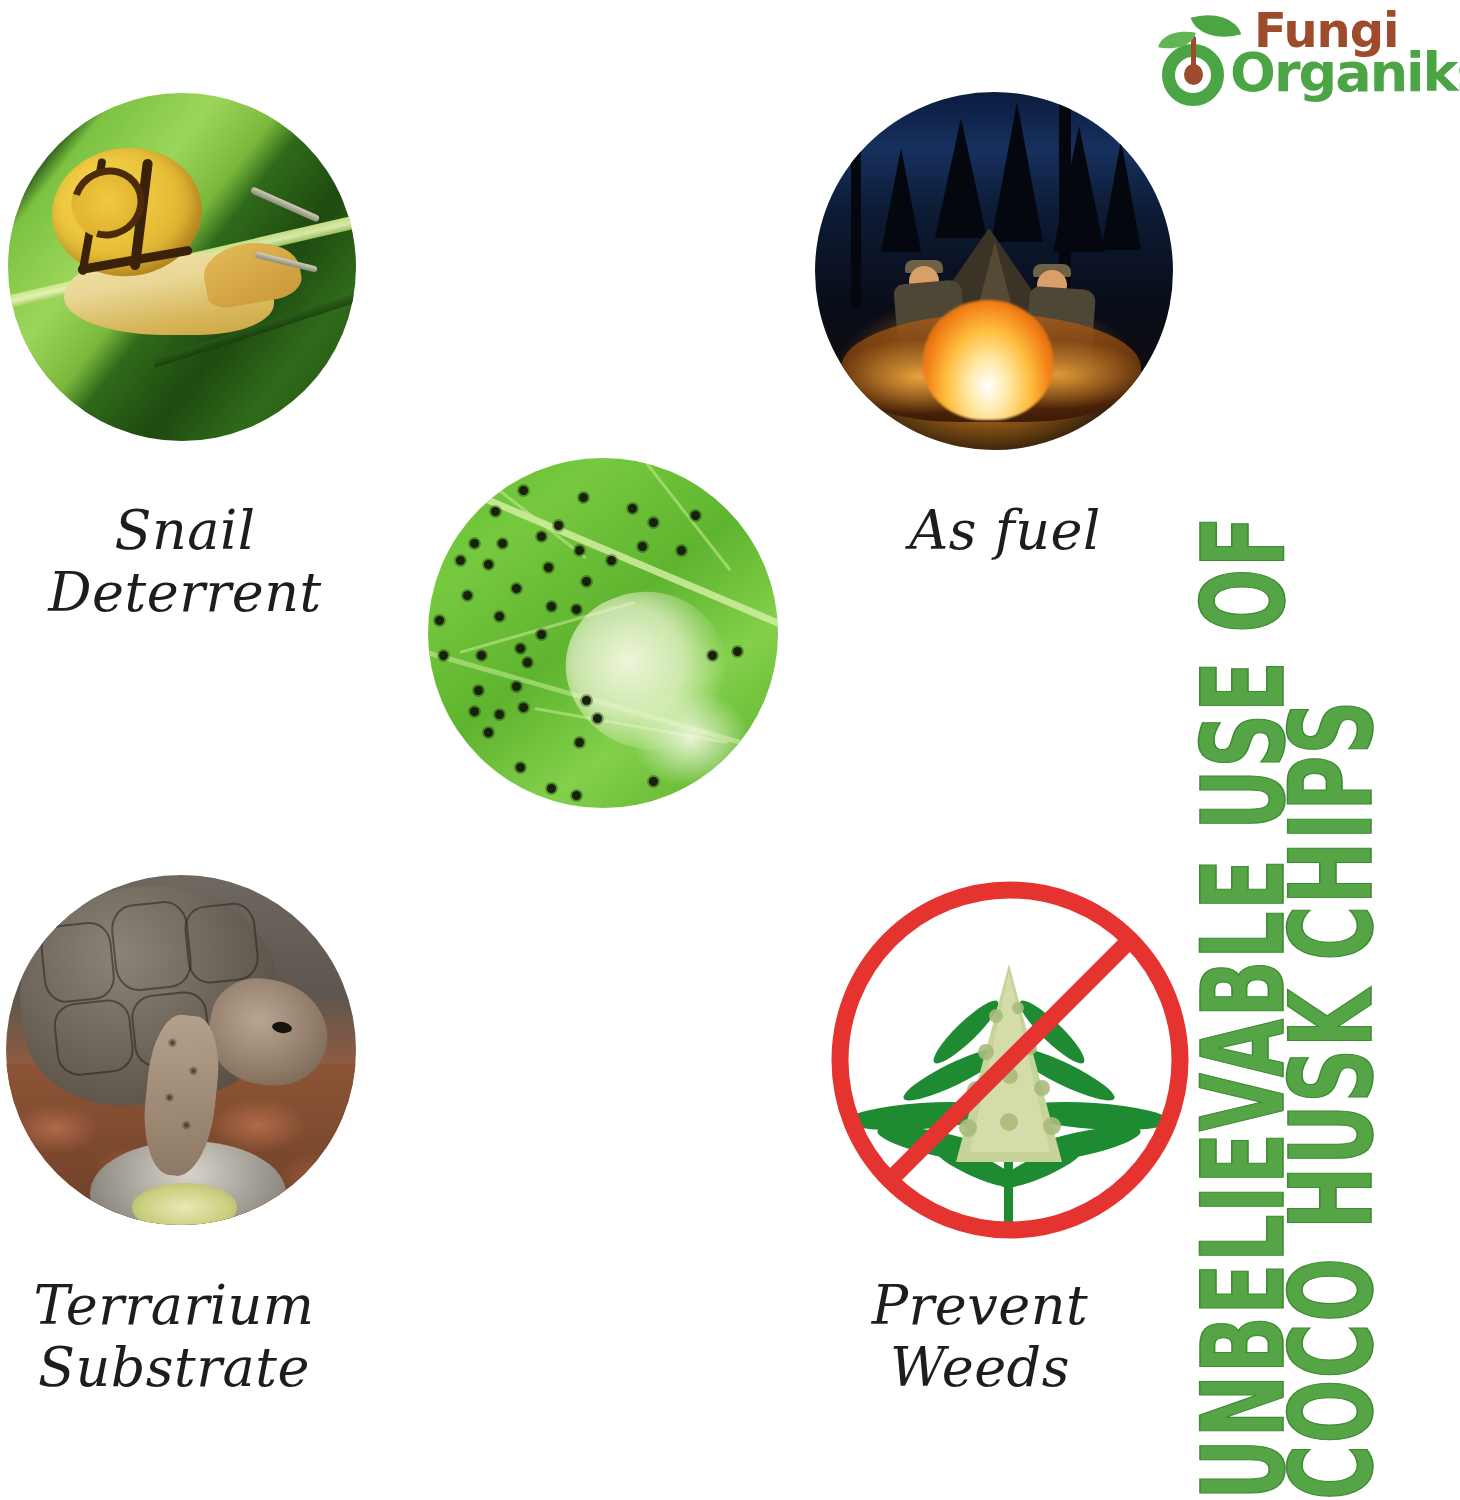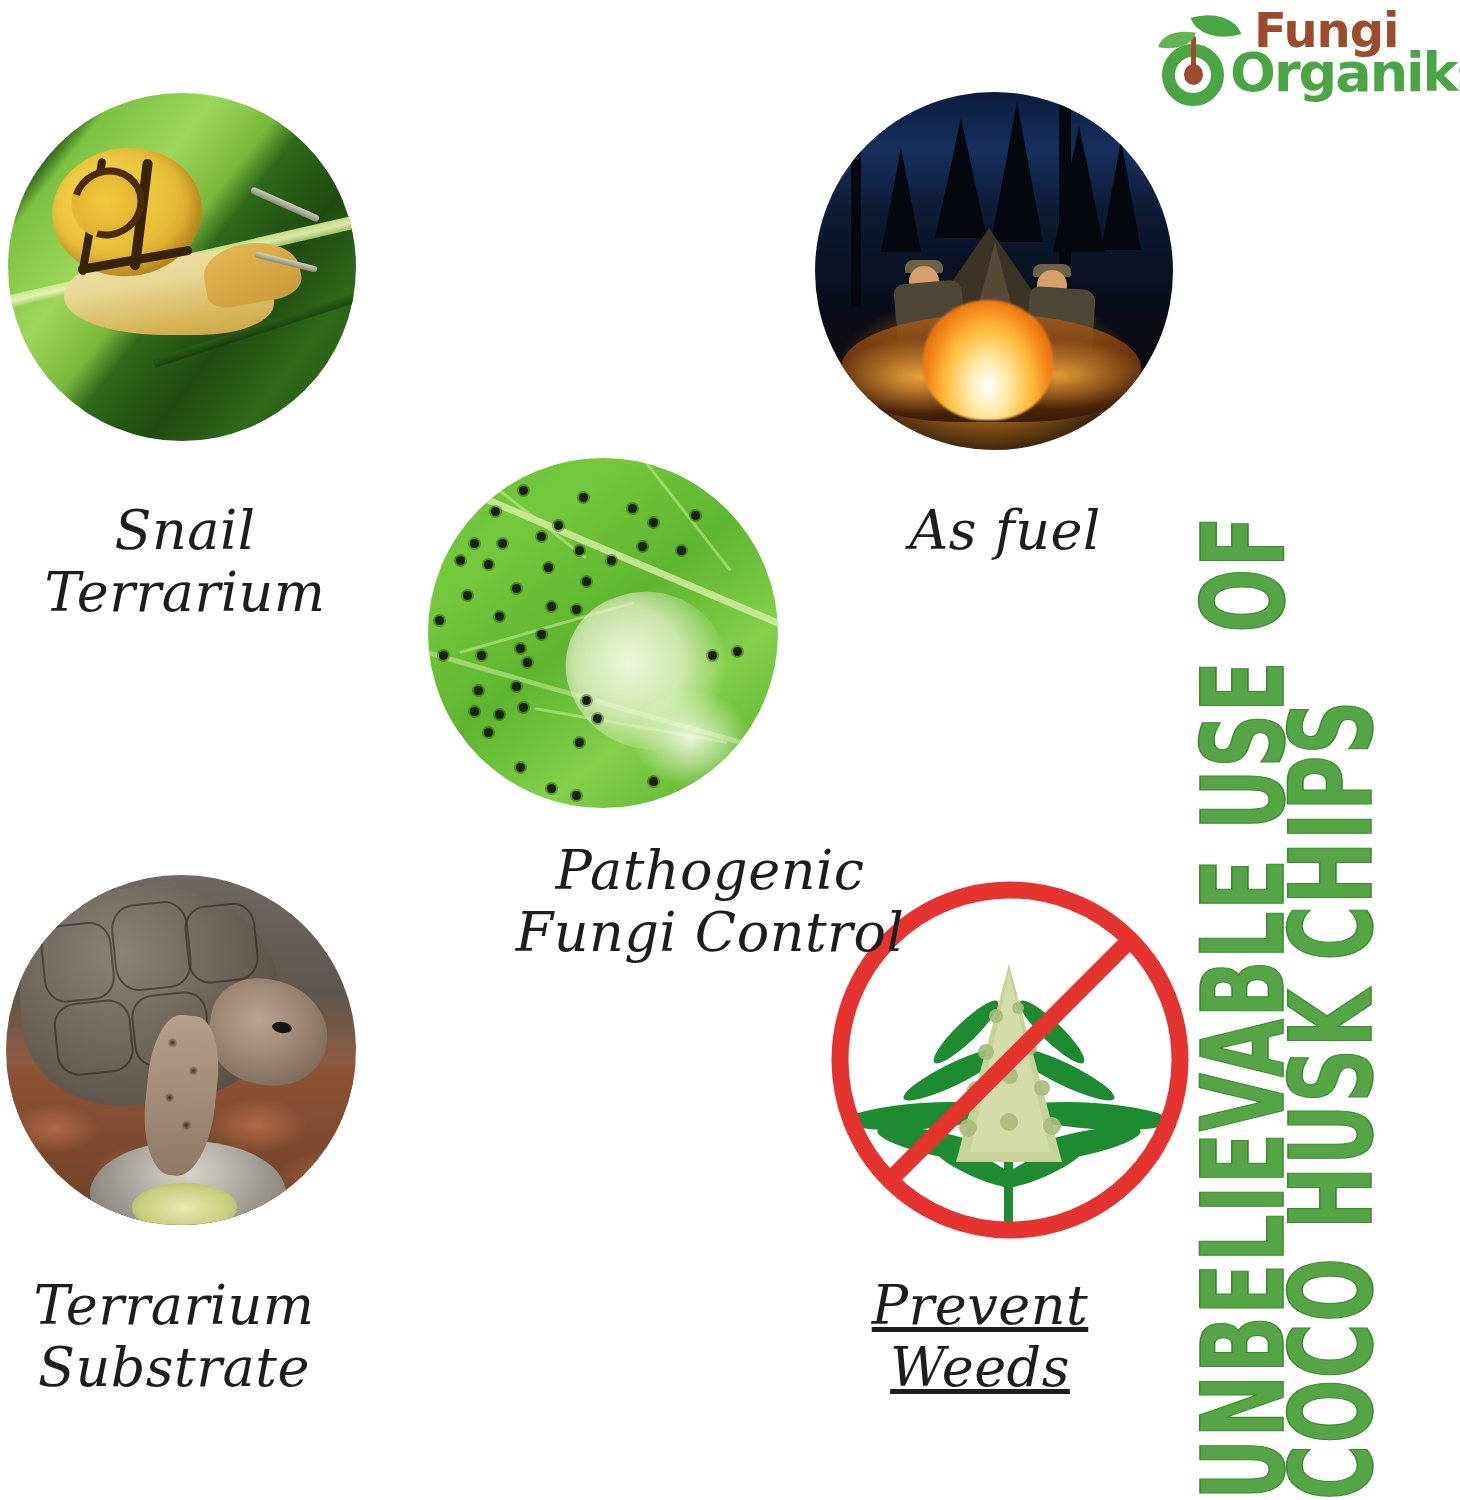--- a/index.html
+++ b/index.html
@@ -371,21 +371,21 @@
     color: #1d1d1d;
     text-align: center;
     line-height: 1.14;
     letter-spacing: 0.5px;
     white-space: pre-line;
   }
   .l-snail  { left: 20px;  top: 500px;  width: 330px;  font-size: 54px; }
   .l-fuel   { left: 855px; top: 500px;  width: 300px;  font-size: 54px; }
   .l-fungi  { left: 420px; top: 840px;  width: 580px;  font-size: 54px; }
   .l-tort   { left: -6px;  top: 1275px; width: 360px;  font-size: 54px; }
-  .l-weeds  { left: 830px; top: 1275px; width: 300px;  font-size: 54px; text-decoration: underline; }
+  .l-weeds  { left: 830px; top: 1275px; width: 300px;  font-size: 54px; }
 
   
   .vert-wrap {
     position: absolute;
     left: 1222px;
     top: 612px;
     width: 238px;
     height: 888px;
   }
   .vert-line {
@@ -572,24 +572,22 @@
         <circle cx="184" cy="200" r="8"></circle>
           <circle cx="183" cy="246" r="9"></circle>
       </g>
     </g>
 
     <circle cx="184" cy="184" r="170" fill="none" stroke="#E5332F" stroke-width="17"></circle>
     <line x1="64" y1="304" x2="304" y2="64" stroke="#E5332F" stroke-width="17" stroke-linecap="round"></line>
   </svg>
 
   <div class="label l-snail">Snail
-Terrarium</div>
+Deterrent</div>
   <div class="label l-fuel">As fuel</div>
-  <div class="label l-fungi">Pathogenic
-Fungi Control</div>
   <div class="label l-tort">Terrarium
 Substrate</div>
   <div class="label l-weeds">Prevent
 Weeds</div>
 
   <div class="vert-wrap">
     <div class="vert-line vl-1">
       <span class="vert-inner">UNBELIEVABLE USE OF</span>
     </div>
     <div class="vert-line vl-2">

